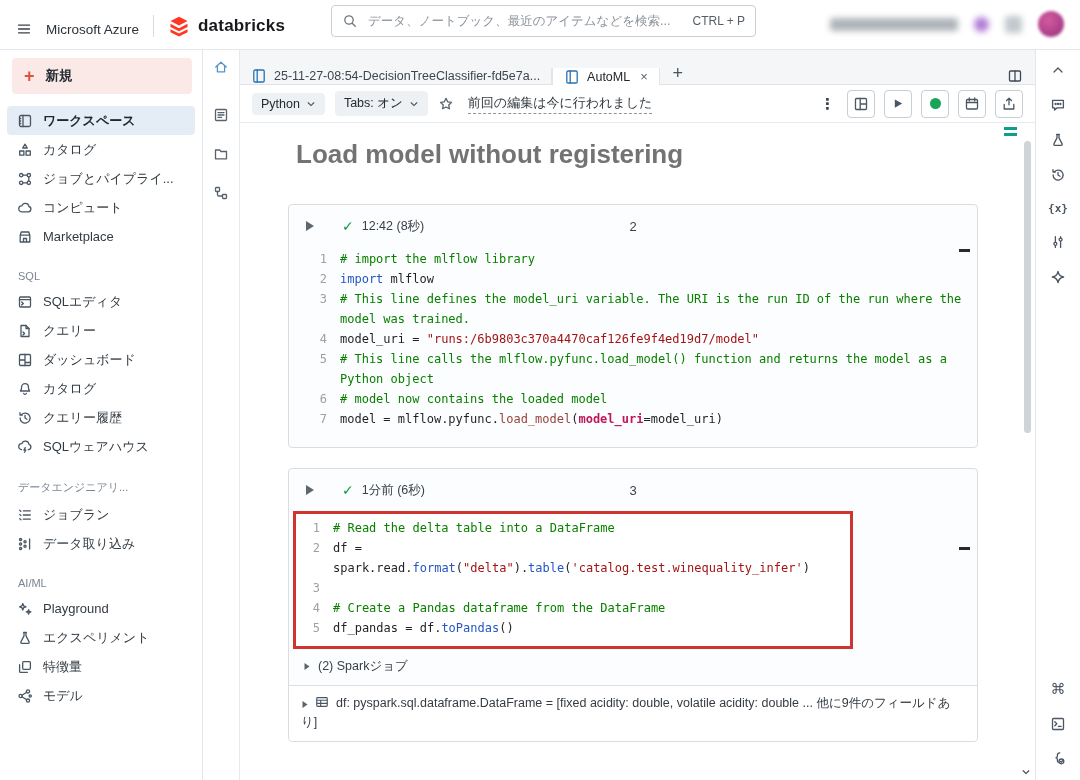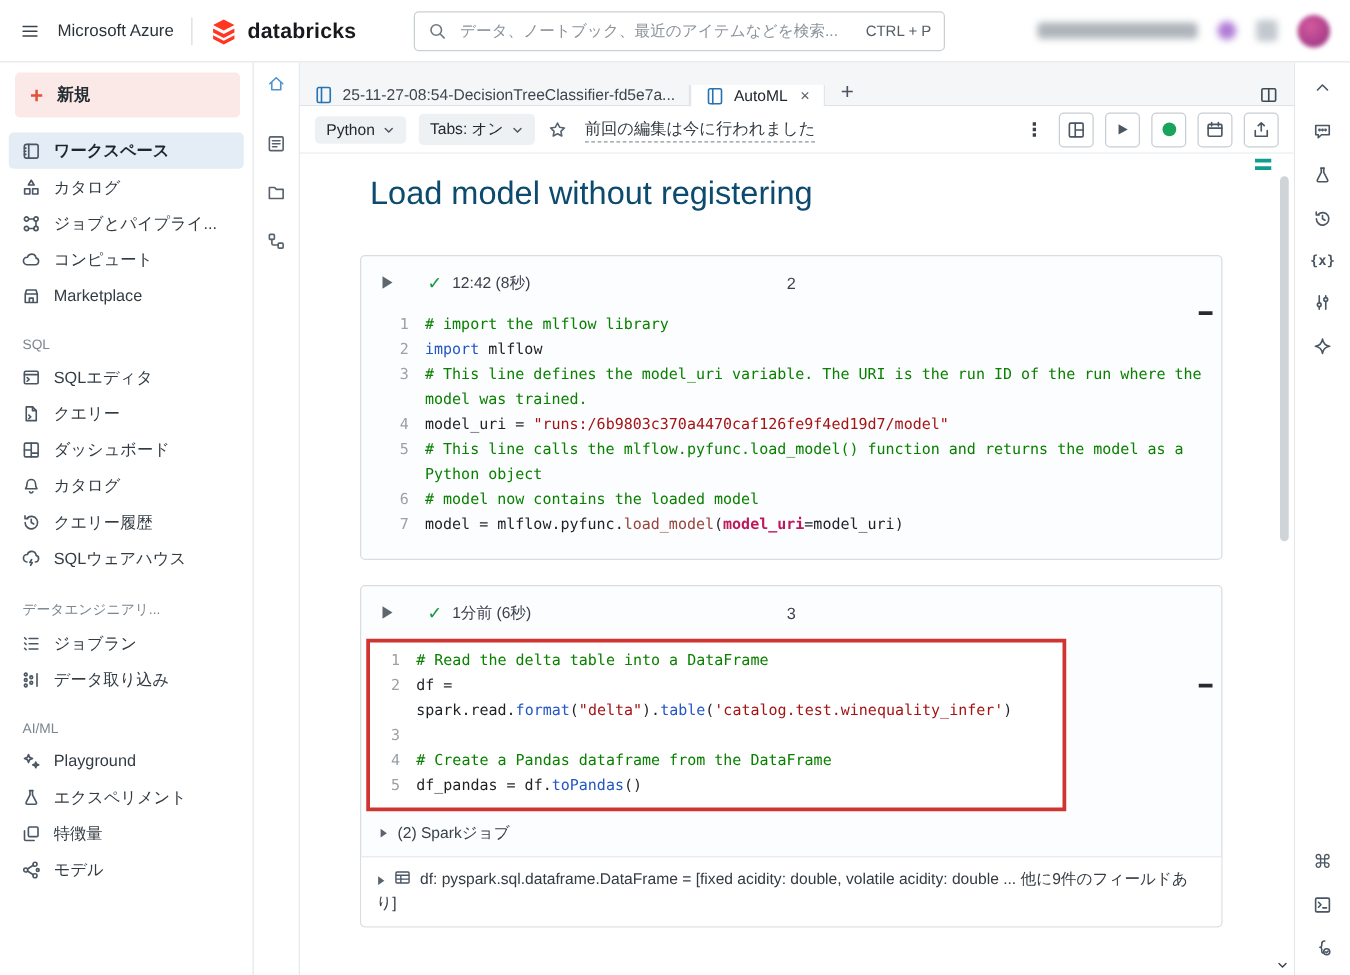--- a/index.html
+++ b/index.html
@@ -2,21 +2,21 @@
 <html><head>
 <meta charset="utf-8">
 <style>
   html,body{margin:0;padding:0}
   body{width:1080px;height:780px;overflow:hidden;background:#fff;color:#212830;
        font-family:"Liberation Sans","DejaVu Sans",sans-serif;position:relative;font-size:13px}
   .ic{display:inline-flex;align-items:center;justify-content:center;color:#4a5663}
   .ic svg{display:block}
 
   
-  .topbar{height:50px;display:flex;align-items:center;padding:1px 16px;box-sizing:border-box;
+  .topbar{height:50px;display:flex;align-items:flex-end;padding:12px 16px;box-sizing:border-box;
           border-bottom:1px solid #e4e7ea;background:#fff;position:relative;z-index:5}
   .burger{margin-right:14px;color:#3a424a;cursor:pointer}
   .azure{font-size:13.5px;color:#2b3238}
   .vdiv{width:1px;height:22px;background:#d7dbe0;margin:0 14px}
   .brand{display:flex;align-items:center;gap:8px}
   .brand-text{font-size:17px;font-weight:700;color:#17191c;letter-spacing:.2px}
   .searchbox{margin-left:46px;width:425px;height:32px;border:1px solid #c8cfd5;border-radius:4px;
              display:flex;align-items:center;padding:0 10px;gap:8px;box-sizing:border-box}
   .searchbox .ic{color:#6e777f}
   .search-input{border:none;outline:none;flex:1;font-size:12.5px;color:#a16207;background:transparent;
@@ -71,21 +71,21 @@
   .status{font-size:13px;color:#323a42;border-bottom:1px dashed #8d959d;padding-bottom:1px;margin-left:4px;
           white-space:nowrap;cursor:pointer}
   .tb-right{margin-left:auto;display:flex;align-items:center;gap:9px}
   .kebab{font-size:15px;font-weight:700;color:#39424a;margin-right:3px;cursor:pointer}
   .tbtn{width:28px;height:28px;border:1px solid #c7ced4;border-radius:4px;display:flex;align-items:center;
         justify-content:center;background:#fff;color:#3e4a54;box-sizing:border-box;cursor:pointer}
   .green-dot{width:11px;height:11px;border-radius:50%;background:#1aa35b}
 
   
   .content{flex:1;position:relative;overflow:hidden;background:#fff}
-  .nb-title{font-size:26px;font-weight:400;color:#0c4a6e;margin:16px 0 0 56px}
+  .nb-title{font-size:26px;font-weight:700;color:#737373;margin:16px 0 0 56px}
   .cells{margin:34px 0 0 48px;width:690px}
   .cell{border:1px solid #d9dde1;border-radius:4px;background:#fcfdfe;position:relative;margin-bottom:20px}
   .cell-head{height:42px;display:flex;align-items:center;padding:0 16px;position:relative}
   .run-btn{margin-right:27px;display:flex;cursor:pointer}
   .check{color:#149a43;font-weight:700;font-size:14px;margin-right:8px}
   .cell-time{font-size:12.5px;color:#39414a}
   .exec-count{position:absolute;left:50%;transform:translateX(-50%);font-size:13px;color:#39414a}
   .cell-dash{position:absolute;right:7px;width:11px;height:2.5px;background:#272b30}
   .code{padding:2px 14px 18px}
   .cl{display:flex;line-height:20px}

